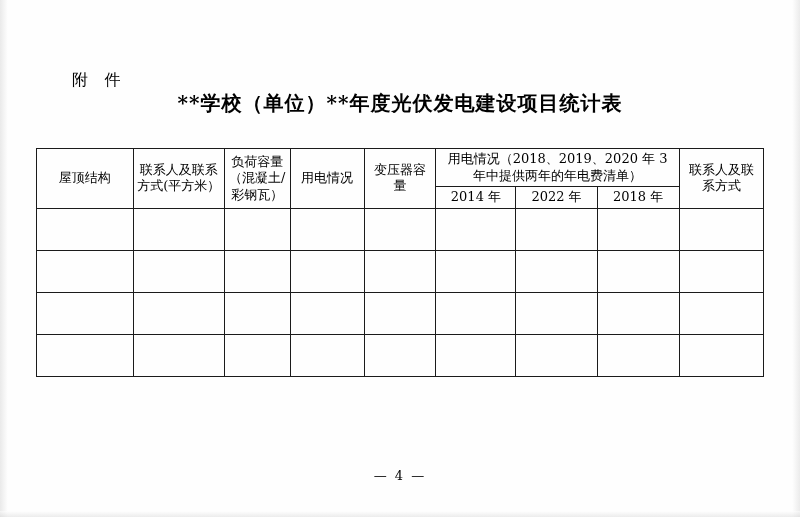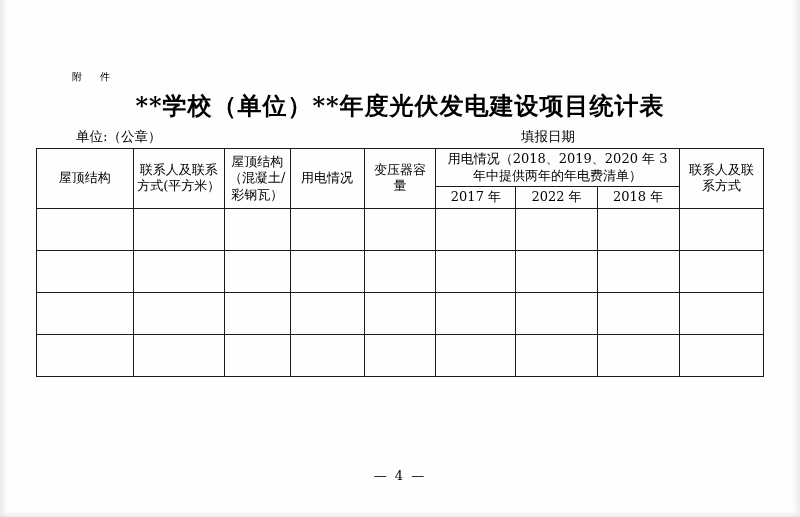--- a/index.html
+++ b/index.html
@@ -20,32 +20,32 @@
     left: 0;
     top: 0;
     width: 800px;
     height: 517px;
     background: #fefefe;
   }
   .attach-label {
     position: absolute;
     left: 72px;
     top: 70px;
-    font-size: 10px;
+    font-size: 16px;
     letter-spacing: 6px;
-    font-family: Liberation Mono, monospace;
+    font-family: Liberation Sans, sans-serif;
     white-space: nowrap;
   }
   .doc-title {
     position: absolute;
     left: 0;
     top: 90px;
     width: 800px;
     text-align: center;
-    font-size: 24px;
+    font-size: 20px;
     font-weight: bold;
     font-family: "DejaVu Serif", "Liberation Serif", serif;
     letter-spacing: 1px;
     white-space: nowrap;
   }
   .subline {
     position: absolute;
     top: 128px;
     left: 36px;
     width: 728px;
@@ -128,49 +128,45 @@
 </style>
 </head>
 <body>
 
 <div class="page">
 
   <div class="attach-label">附 件</div>
 
   <div class="doc-title">**学校（单位）**年度光伏发电建设项目统计表</div>
 
-  <div class="subline">
-    <span class="left">单位:（公章）</span>
-    <span class="right">填报日期</span>
-  </div>
 
   <table class="stat">
     <colgroup>
       <col style="width:94px">
       <col style="width:89px">
       <col style="width:64px">
       <col style="width:72px">
       <col style="width:70px">
       <col style="width:78px">
       <col style="width:79px">
       <col style="width:80px">
       <col style="width:82px">
     </colgroup>
     <tbody>
       <tr>
         <td class="hdr" rowspan="2">屋顶结构</td>
         <td class="hdr" rowspan="2">联系人及联系方式(平方米）</td>
-        <td class="hdr" rowspan="2">屋顶结构（混凝土/彩钢瓦）</td>
+        <td class="hdr" rowspan="2">负荷容量（混凝土/彩钢瓦）</td>
         <td class="hdr" rowspan="2">用电情况</td>
         <td class="hdr" rowspan="2">变压器容量</td>
         <td class="hdr colspan-title" colspan="3">用电情况（2018、2019、2020 年 3 年中提供两年的年电费清单）</td>
         <td class="hdr" rowspan="2">联系人及联系方式</td>
       </tr>
       <tr>
-        <td class="hdr yr">2017 年</td>
+        <td class="hdr yr">2014 年</td>
         <td class="hdr yr">2022 年</td>
         <td class="hdr yr">2018 年</td>
       </tr>
 
       <tr class="datarow">
         <td></td>
         <td></td>
         <td></td>
         <td></td>
         <td></td>

